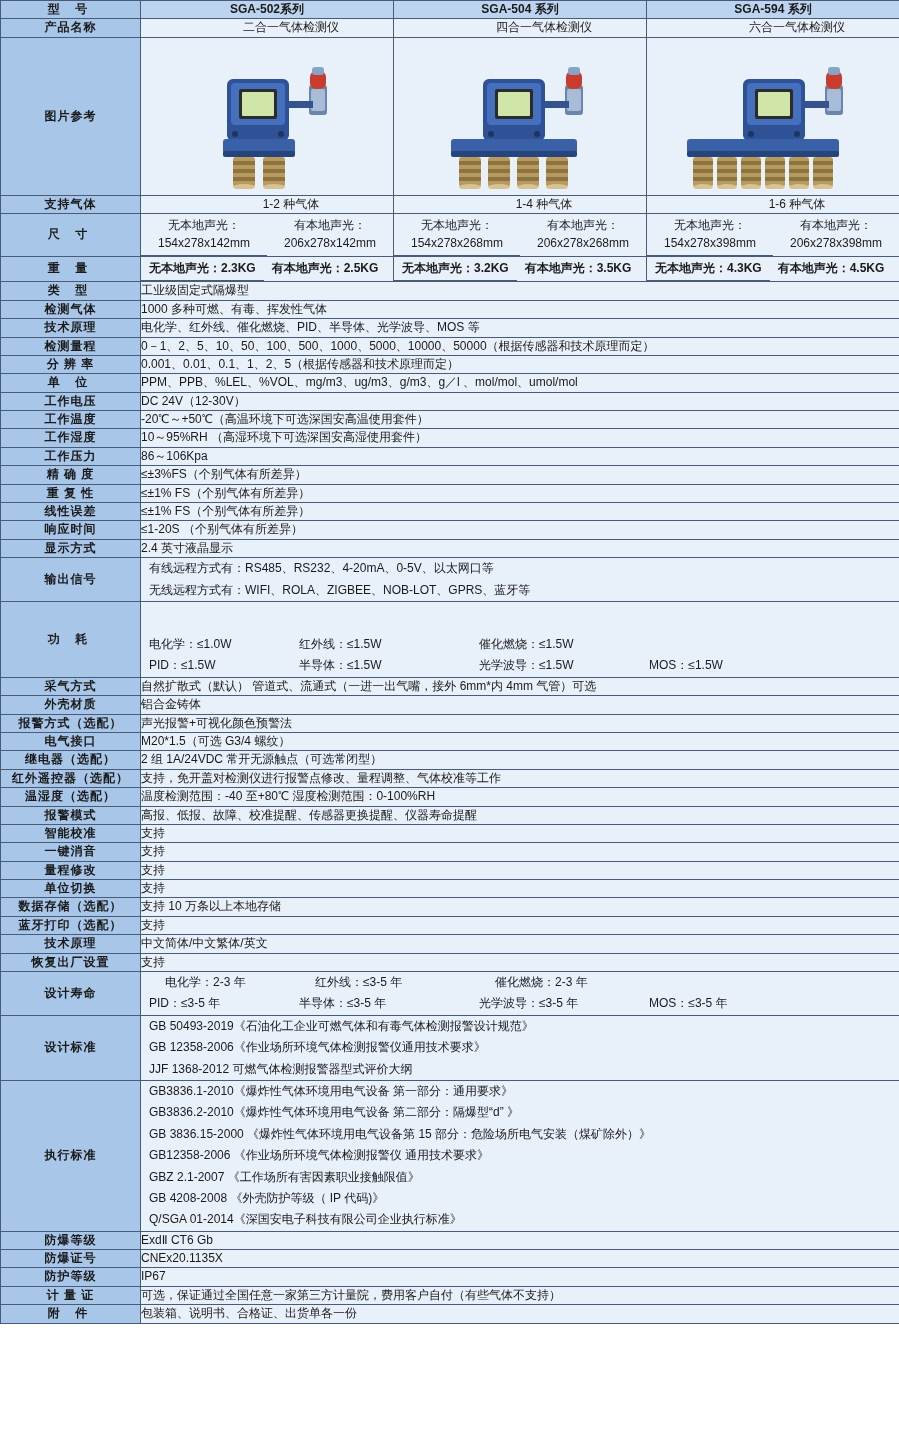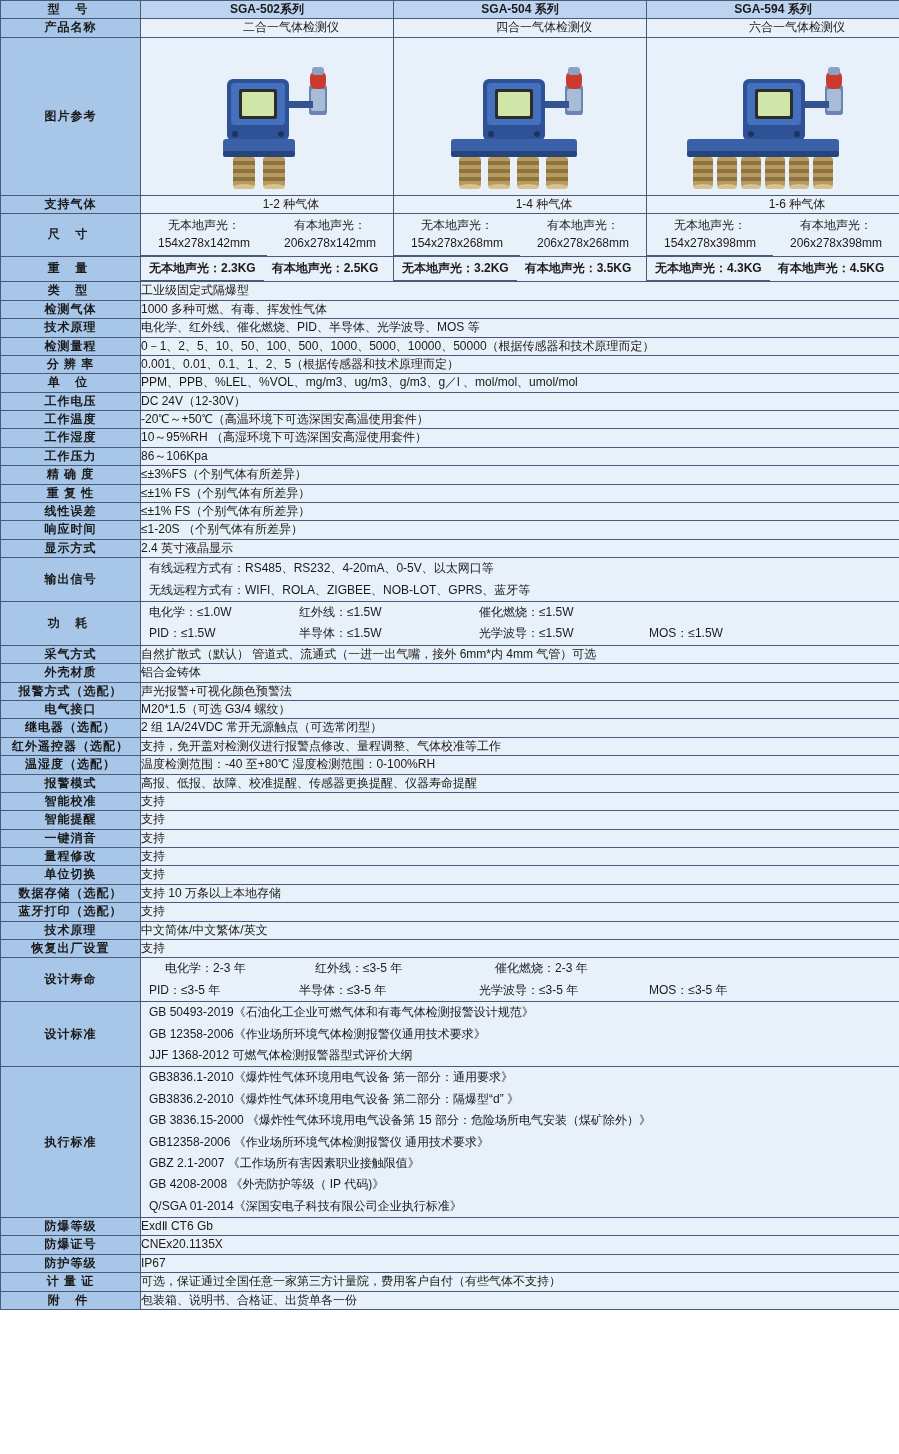--- a/index.html
+++ b/index.html
@@ -369,21 +369,21 @@
     <td class="lbl">输出信号</td>
     <td class="val multi" colspan="3">
       <div>有线远程方式有：RS485、RS232、4-20mA、0-5V、以太网口等</div>
       <div>无线远程方式有：WIFI、ROLA、ZIGBEE、NOB-LOT、GPRS、蓝牙等</div>
     </td>
   </tr>
 
   <tr>
     <td class="lbl sp">功   耗</td>
     <td class="val multi" colspan="3">
-      <div style="display:flex;">
+      <div style="display:flex;margin-top:32px;">
         <span style="width:150px">电化学：≤1.0W</span>
         <span style="width:180px">红外线：≤1.5W</span>
         <span>催化燃烧：≤1.5W</span>
       </div>
       <div style="display:flex;">
         <span style="width:150px">PID：≤1.5W</span>
         <span style="width:180px">半导体：≤1.5W</span>
         <span style="width:170px">光学波导：≤1.5W</span>
         <span>MOS：≤1.5W</span>
       </div>
@@ -417,24 +417,20 @@
   <tr>
     <td class="lbl">温湿度（选配）</td>
     <td class="val" colspan="3">温度检测范围：-40 至+80℃   湿度检测范围：0-100%RH</td>
   </tr>
   <tr>
     <td class="lbl">报警模式</td>
     <td class="val" colspan="3">高报、低报、故障、校准提醒、传感器更换提醒、仪器寿命提醒</td>
   </tr>
   <tr>
     <td class="lbl">智能校准</td>
-    <td class="val" colspan="3">支持</td>
-  </tr>
-  <tr>
-    <td class="lbl">智能提醒</td>
     <td class="val" colspan="3">支持</td>
   </tr>
   <tr>
     <td class="lbl">一键消音</td>
     <td class="val" colspan="3">支持</td>
   </tr>
   <tr>
     <td class="lbl">量程修改</td>
     <td class="val" colspan="3">支持</td>
   </tr>

